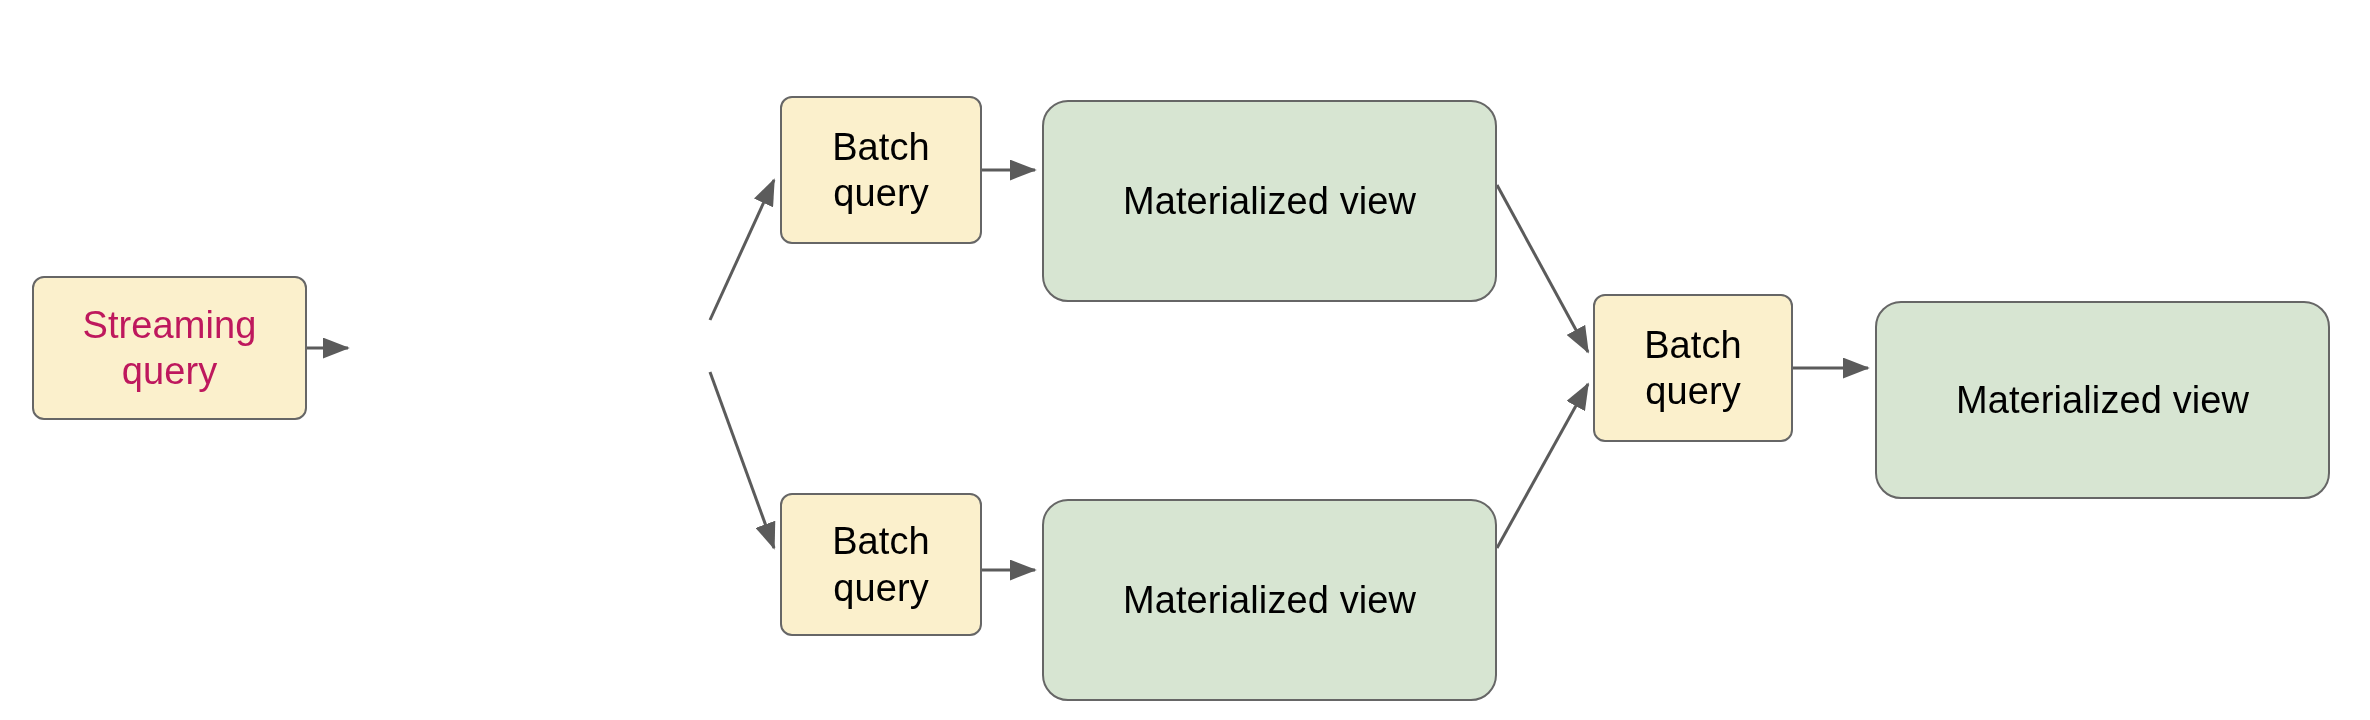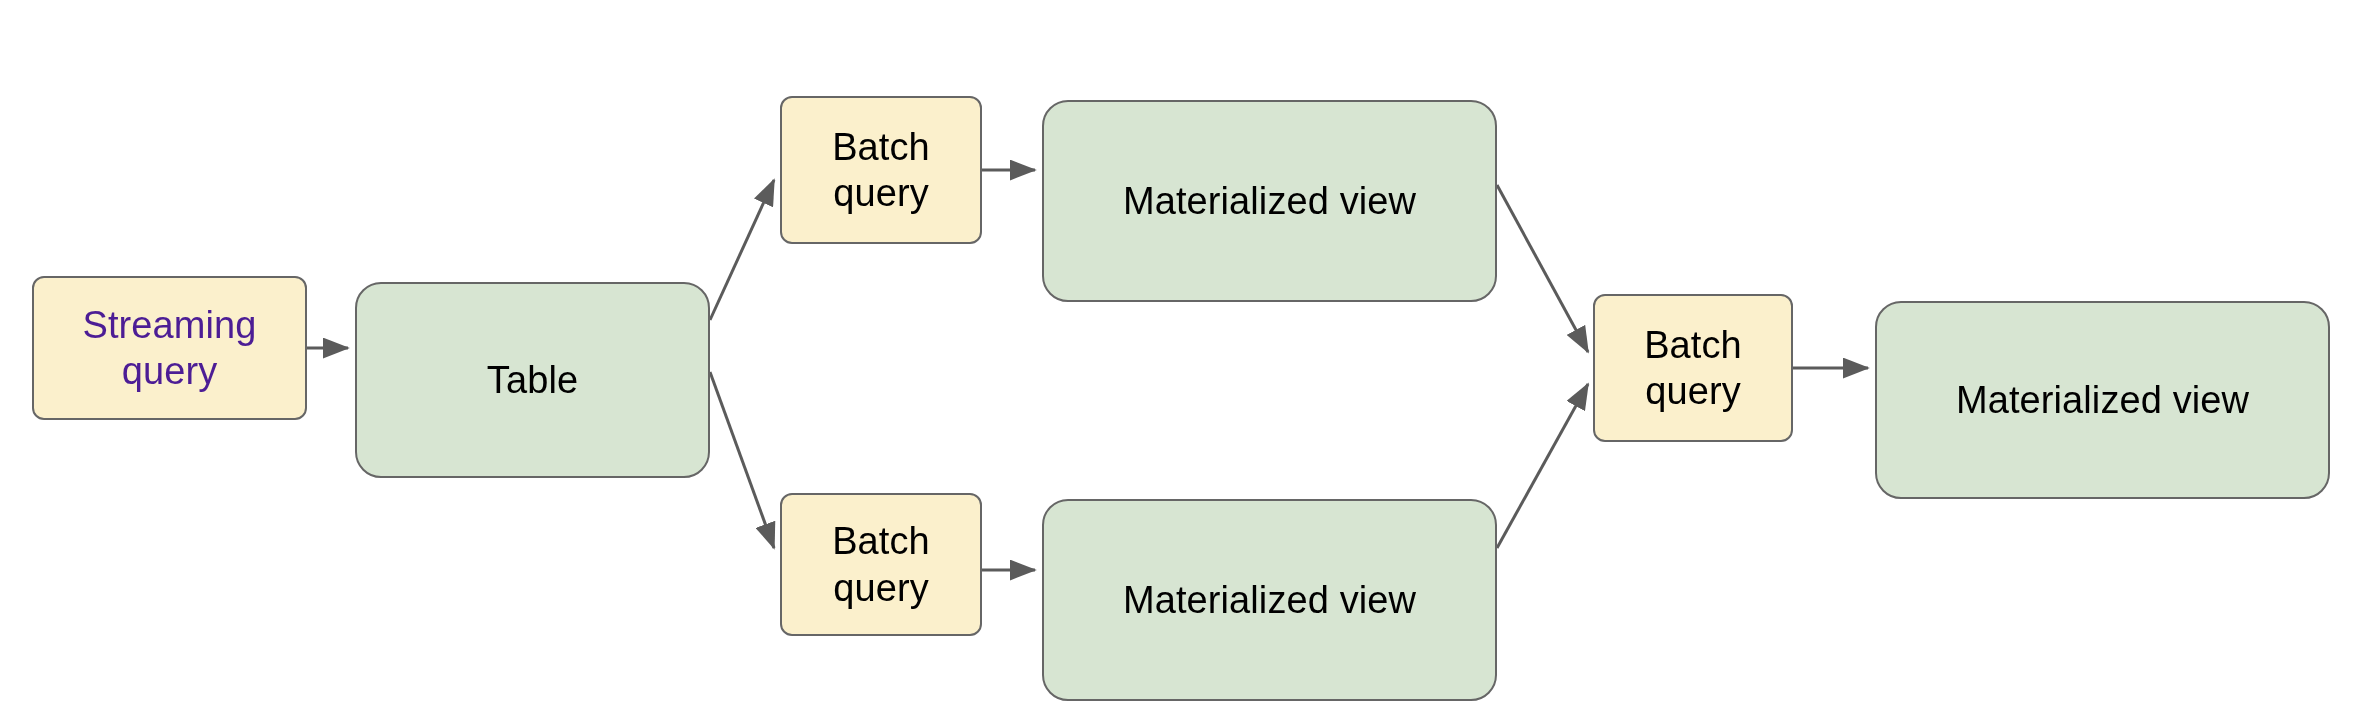--- a/index.html
+++ b/index.html
@@ -91,28 +91,25 @@
 
     <g>
       <line x1="1497" y1="548" x2="1588" y2="384" stroke="#5b5b5b" stroke-width="3" marker-end="url(#arrowhead)"></line>
     </g>
 
     <g>
       <line x1="1793" y1="368" x2="1868" y2="368" stroke="#5b5b5b" stroke-width="3" marker-end="url(#arrowhead)"></line>
     </g>
   </svg>
 
-  <div class="node process" style="left: 32px; top: 276px; width: 275px; height: 144px; background: rgb(251, 240, 204); border-color: rgb(102, 102, 102); color: #4c1d95;">
+  <div class="node process" style="left: 32px; top: 276px; width: 275px; height: 144px; background: rgb(251, 240, 204); border-color: rgb(102, 102, 102); color: #be185d;">
     <span class="node-label">Streaming
 query</span>
   </div>
 
-  <div class="node store" style="left: 355px; top: 248px; width: 355px; height: 196px; background: rgb(215, 229, 210); border-color: rgb(102, 102, 102); color: rgb(0, 0, 0);">
-    <span class="node-label">Table</span>
-  </div>
 
   <div class="node process" style="left: 780px; top: 96px; width: 202px; height: 148px; background: rgb(251, 240, 204); border-color: rgb(102, 102, 102); color: rgb(0, 0, 0);">
     <span class="node-label">Batch
 query</span>
   </div>
 
   <div class="node store" style="left: 1042px; top: 66px; width: 455px; height: 202px; background: rgb(215, 229, 210); border-color: rgb(102, 102, 102); color: rgb(0, 0, 0);">
     <span class="node-label">Materialized view</span>
   </div>
 

